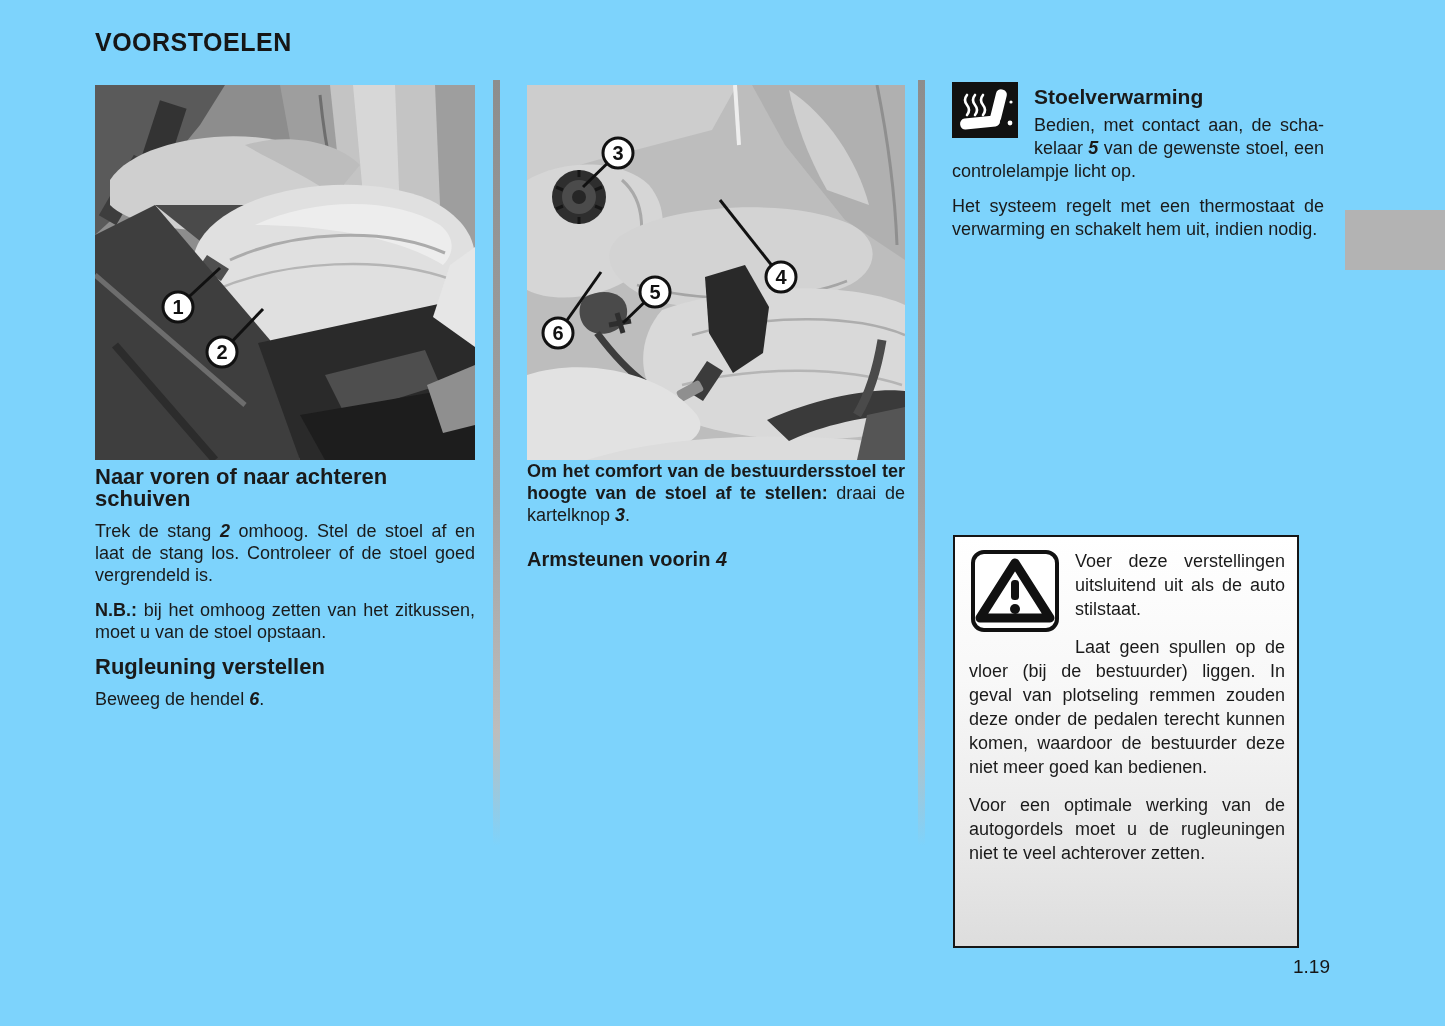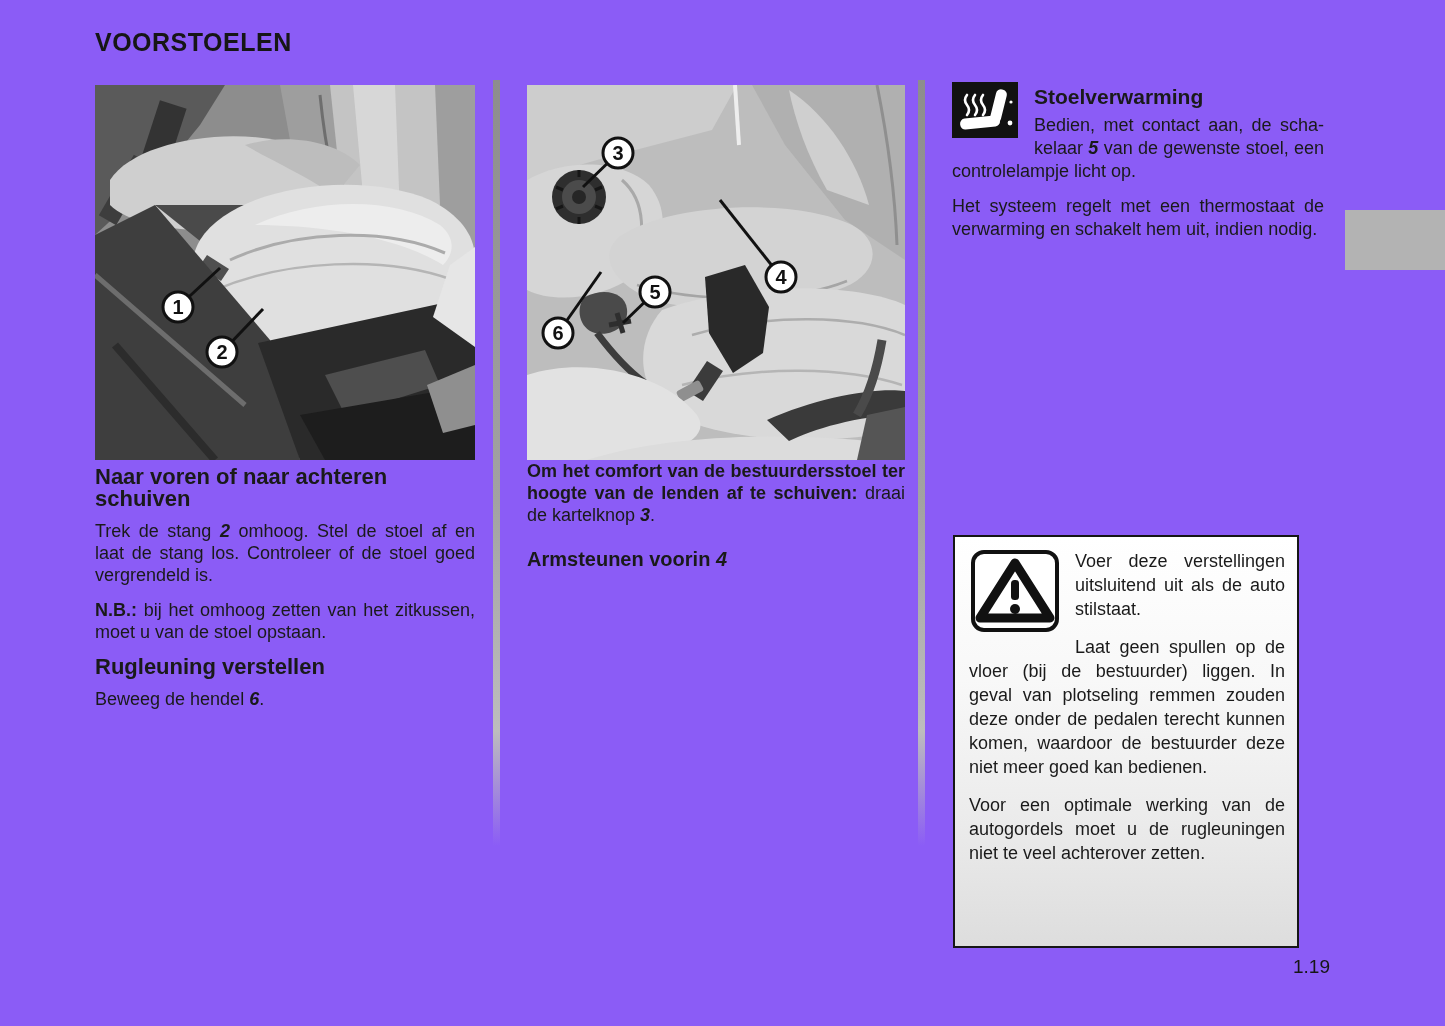--- a/index.html
+++ b/index.html
@@ -1,19 +1,19 @@
 <!DOCTYPE html>
 <html><head>
 <meta charset="utf-8">
 <style>
   html,body{margin:0;padding:0;background:#e8e8e8;}
   .page{
     position:relative;
     width:1445px;height:1026px;
-    background:#8b5cf6;
+    background:#7dd3fc;
     font-family:"Liberation Sans", sans-serif;
     color:#1a1a1a;
     overflow:hidden;
   }
   .page-title{
     position:absolute;left:95px;top:28px;margin:0;
     font-size:25px;font-weight:bold;letter-spacing:.5px;color:#161616;
   }
   .col{position:absolute;top:85px;}
   .col-left{left:95px;width:380px;}
@@ -202,21 +202,21 @@
         </g>
 
         <g>
           <path d="M31 248 L74 187" stroke="#111111" stroke-width="3" fill="none"></path>
           <circle cx="31" cy="248" r="15" fill="#ffffff" stroke="#111111" stroke-width="3"></circle>
           <text class="callout-num" x="31" y="255" text-anchor="middle">6</text>
         </g>
       </svg>
     </figure>
 
-    <p class="body cap-head"><span class="b">Om het comfort van de bestuurdersstoel ter hoogte van de lenden af te schuiven: </span><span>draai de kartelknop </span><span class="num">3</span><span>.</span></p>
+    <p class="body cap-head"><span class="b">Om het comfort van de bestuurdersstoel ter hoogte van de stoel af te stellen: </span><span>draai de kartelknop </span><span class="num">3</span><span>.</span></p>
 
     <h2 class="mid-head"><span>Armsteunen voorin </span><span class="num-lg">4</span></h2>
   </div>
 
   <div class="divider divider-2"></div>
 
   <div class="col col-right">
     <div class="heat-block">
       <span class="heat-icon">
         <svg width="66" height="56" viewBox="0 0 66 56">

